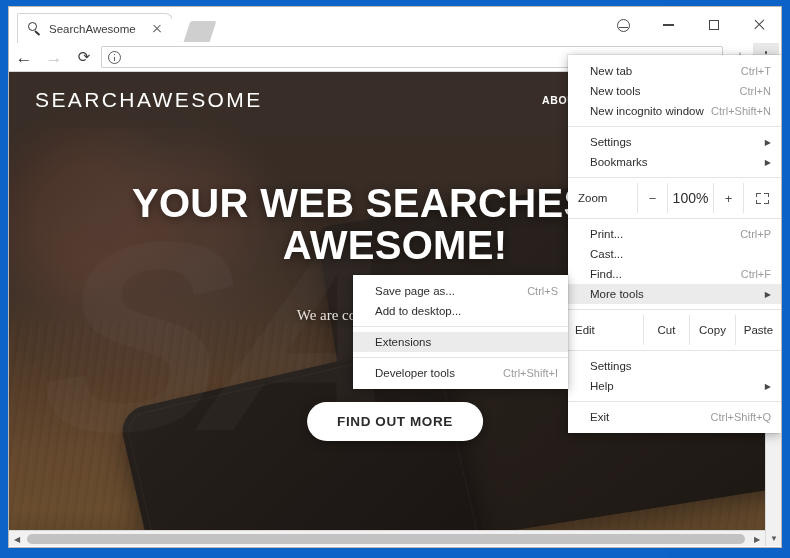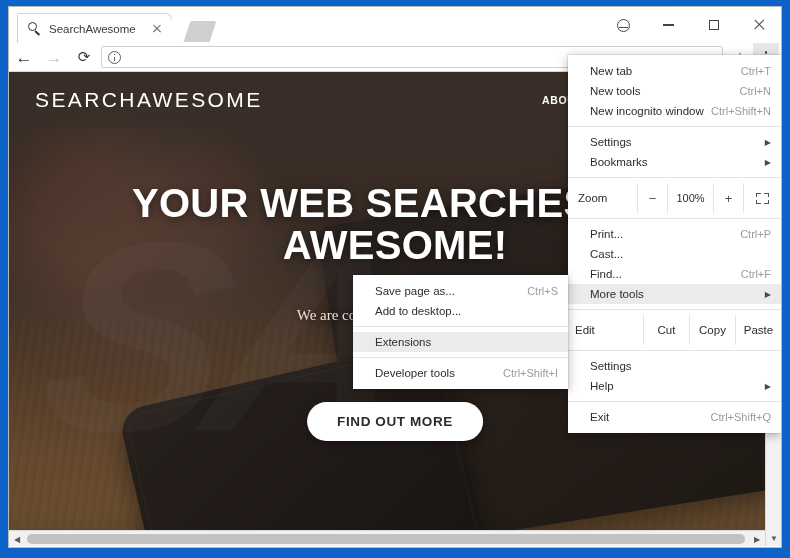--- a/index.html
+++ b/index.html
@@ -351,21 +351,21 @@
     height: 30px; display:flex; align-items:center;
     padding-left: 10px; color:#2d2d2d;
   }
   #mi-zoom .zlabel { font-size: 11.5px; }
   .zoom-ctl { display:flex; align-items:center; margin-left:auto; }
   .zbtn {
     width: 30px; height: 30px; display:flex;align-items:center;justify-content:center;
     border-left: 1px solid #e3e3e3; font-size: 13px; color:#4f4f4f;
   }
   #zoom-level {
-    width: 46px; text-align:center; font-size:11px; color:#2d2d2d;
+    width: 46px; text-align:center; font-size:14px; color:#2d2d2d;
     border-left: 1px solid #e3e3e3; height:30px;
     display:flex;align-items:center;justify-content:center;
   }
   #zoom-full {
     width: 38px; height:30px; border-left:1px solid #e3e3e3;
     display:flex;align-items:center;justify-content:center;
   }
   .fs-ico { width:13px;height:11px;position:relative; }
   .fs-ico span{position:absolute;width:5px;height:4px;border:1.4px solid #555;}
   .fs-ico span:nth-child(1){left:0;top:0;border-right:none;border-bottom:none;}

